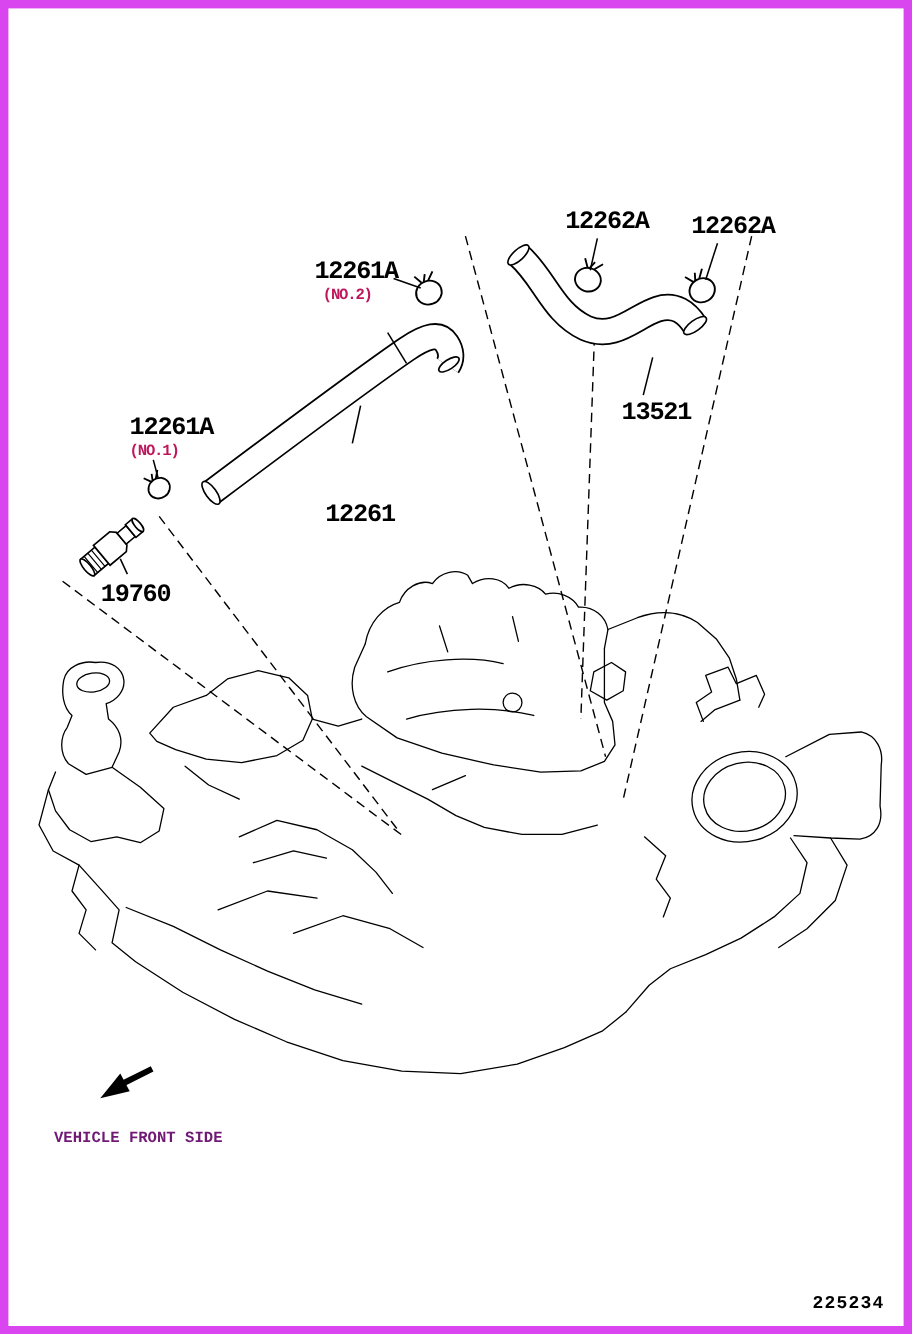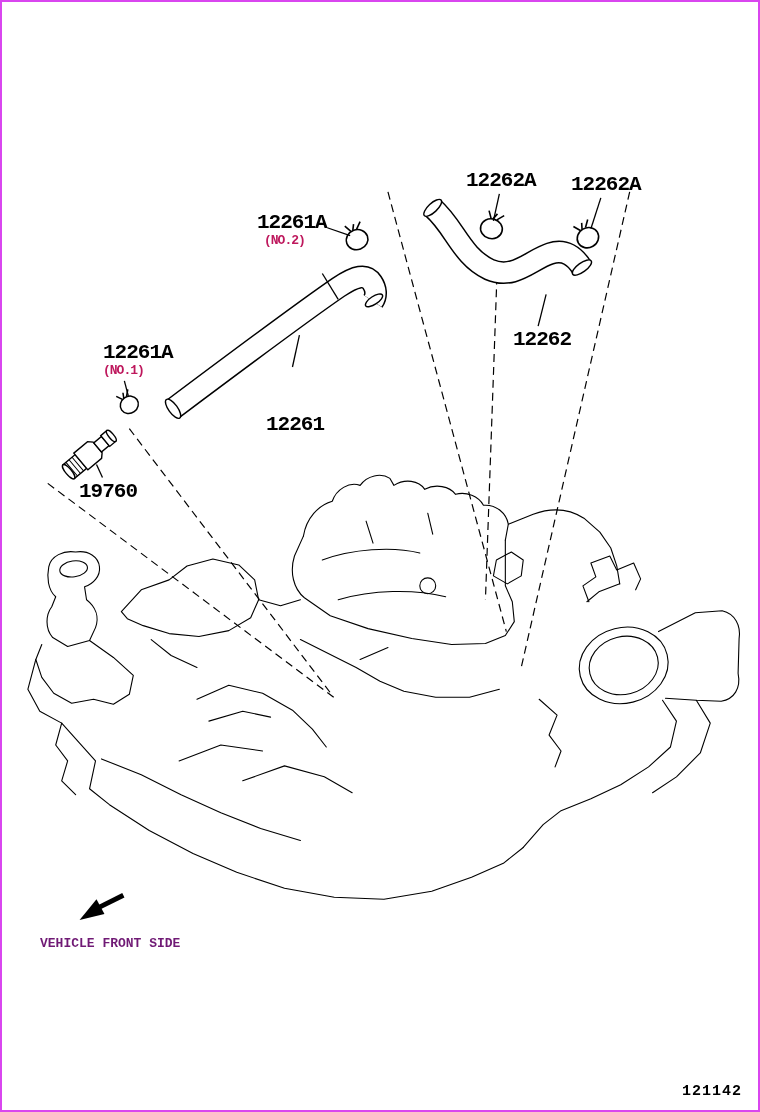--- a/index.html
+++ b/index.html
@@ -1,18 +1,18 @@
 <!DOCTYPE html>
 <html><head>
 <meta charset="utf-8">
 <style>
   html,body { margin:0; padding:0; background:#ffffff; }
   .page {
     position:relative; width:760px; height:1112px;
-    background:#ffffff; border:2px solid #d946ef; box-sizing:border-box;
+    background:#ffffff; border:7px solid #d946ef; box-sizing:border-box;
     overflow:hidden;
     font-family:"Liberation Mono", monospace;
   }
   .diagram-svg { position:absolute; left:0; top:0; width:100%; height:100%; }
   .part-label {
     position:absolute; font-family:"Liberation Mono", monospace;
     font-weight:bold; font-size:21px; line-height:1; color:#000;
     letter-spacing:-1px; white-space:nowrap;
   }
   .part-note {
@@ -134,24 +134,24 @@
 
   <div class="part-label" style="left:464px; top:168px;">12262A</div>
 
   <div class="part-label" style="left:569px; top:172px;">12262A</div>
 
   <div class="part-label" style="left:255px; top:210px;">12261A</div>
   <div class="part-note" style="left:262px; top:232px;">(NO.2)</div>
 
   <div class="part-label" style="left:264px; top:364px;margin-top:48px;">12261</div>
 
-  <div class="part-label" style="left:511px; top:327px;">12262</div>
+  <div class="part-label" style="left:511px; top:327px;">13521</div>
 
   <div class="part-label" style="left:101px; top:340px;">12261A</div>
   <div class="part-note" style="left:101px; top:362px;">(NO.1)</div>
 
   <div class="part-label" style="left:77px; top:479px;">19760</div>
 
   <div class="front-label">VEHICLE FRONT SIDE</div>
 
-  <div class="fig-num">121142</div>
+  <div class="fig-num">225234</div>
 
 </div>
 
 </body></html>

